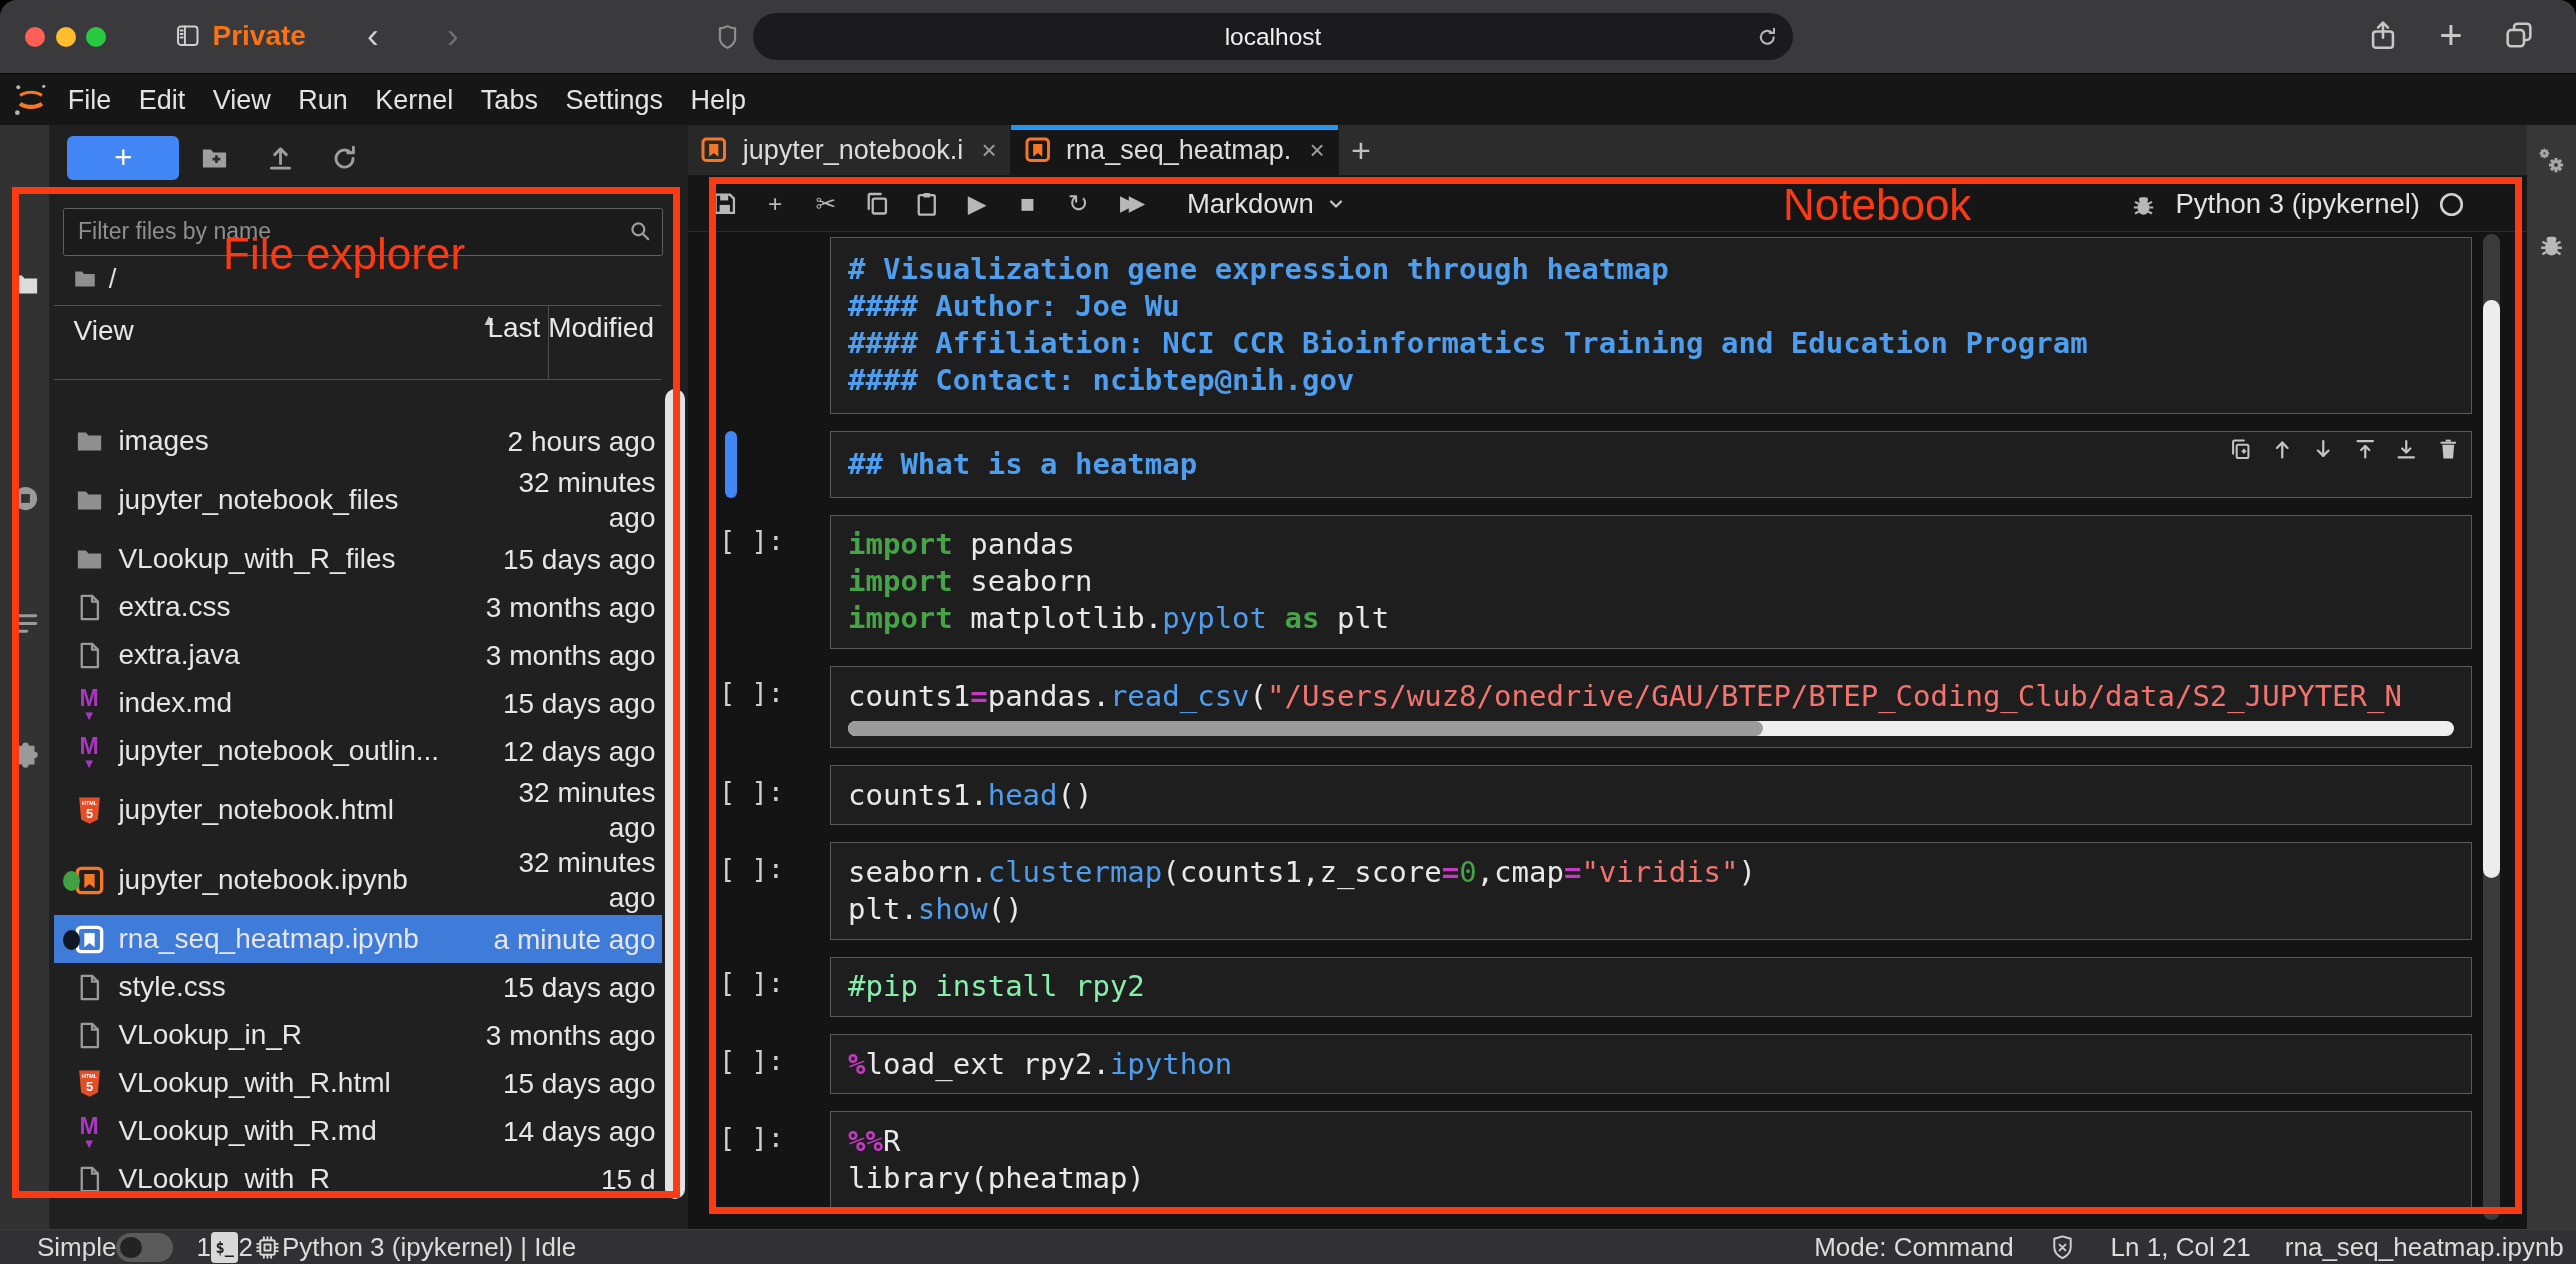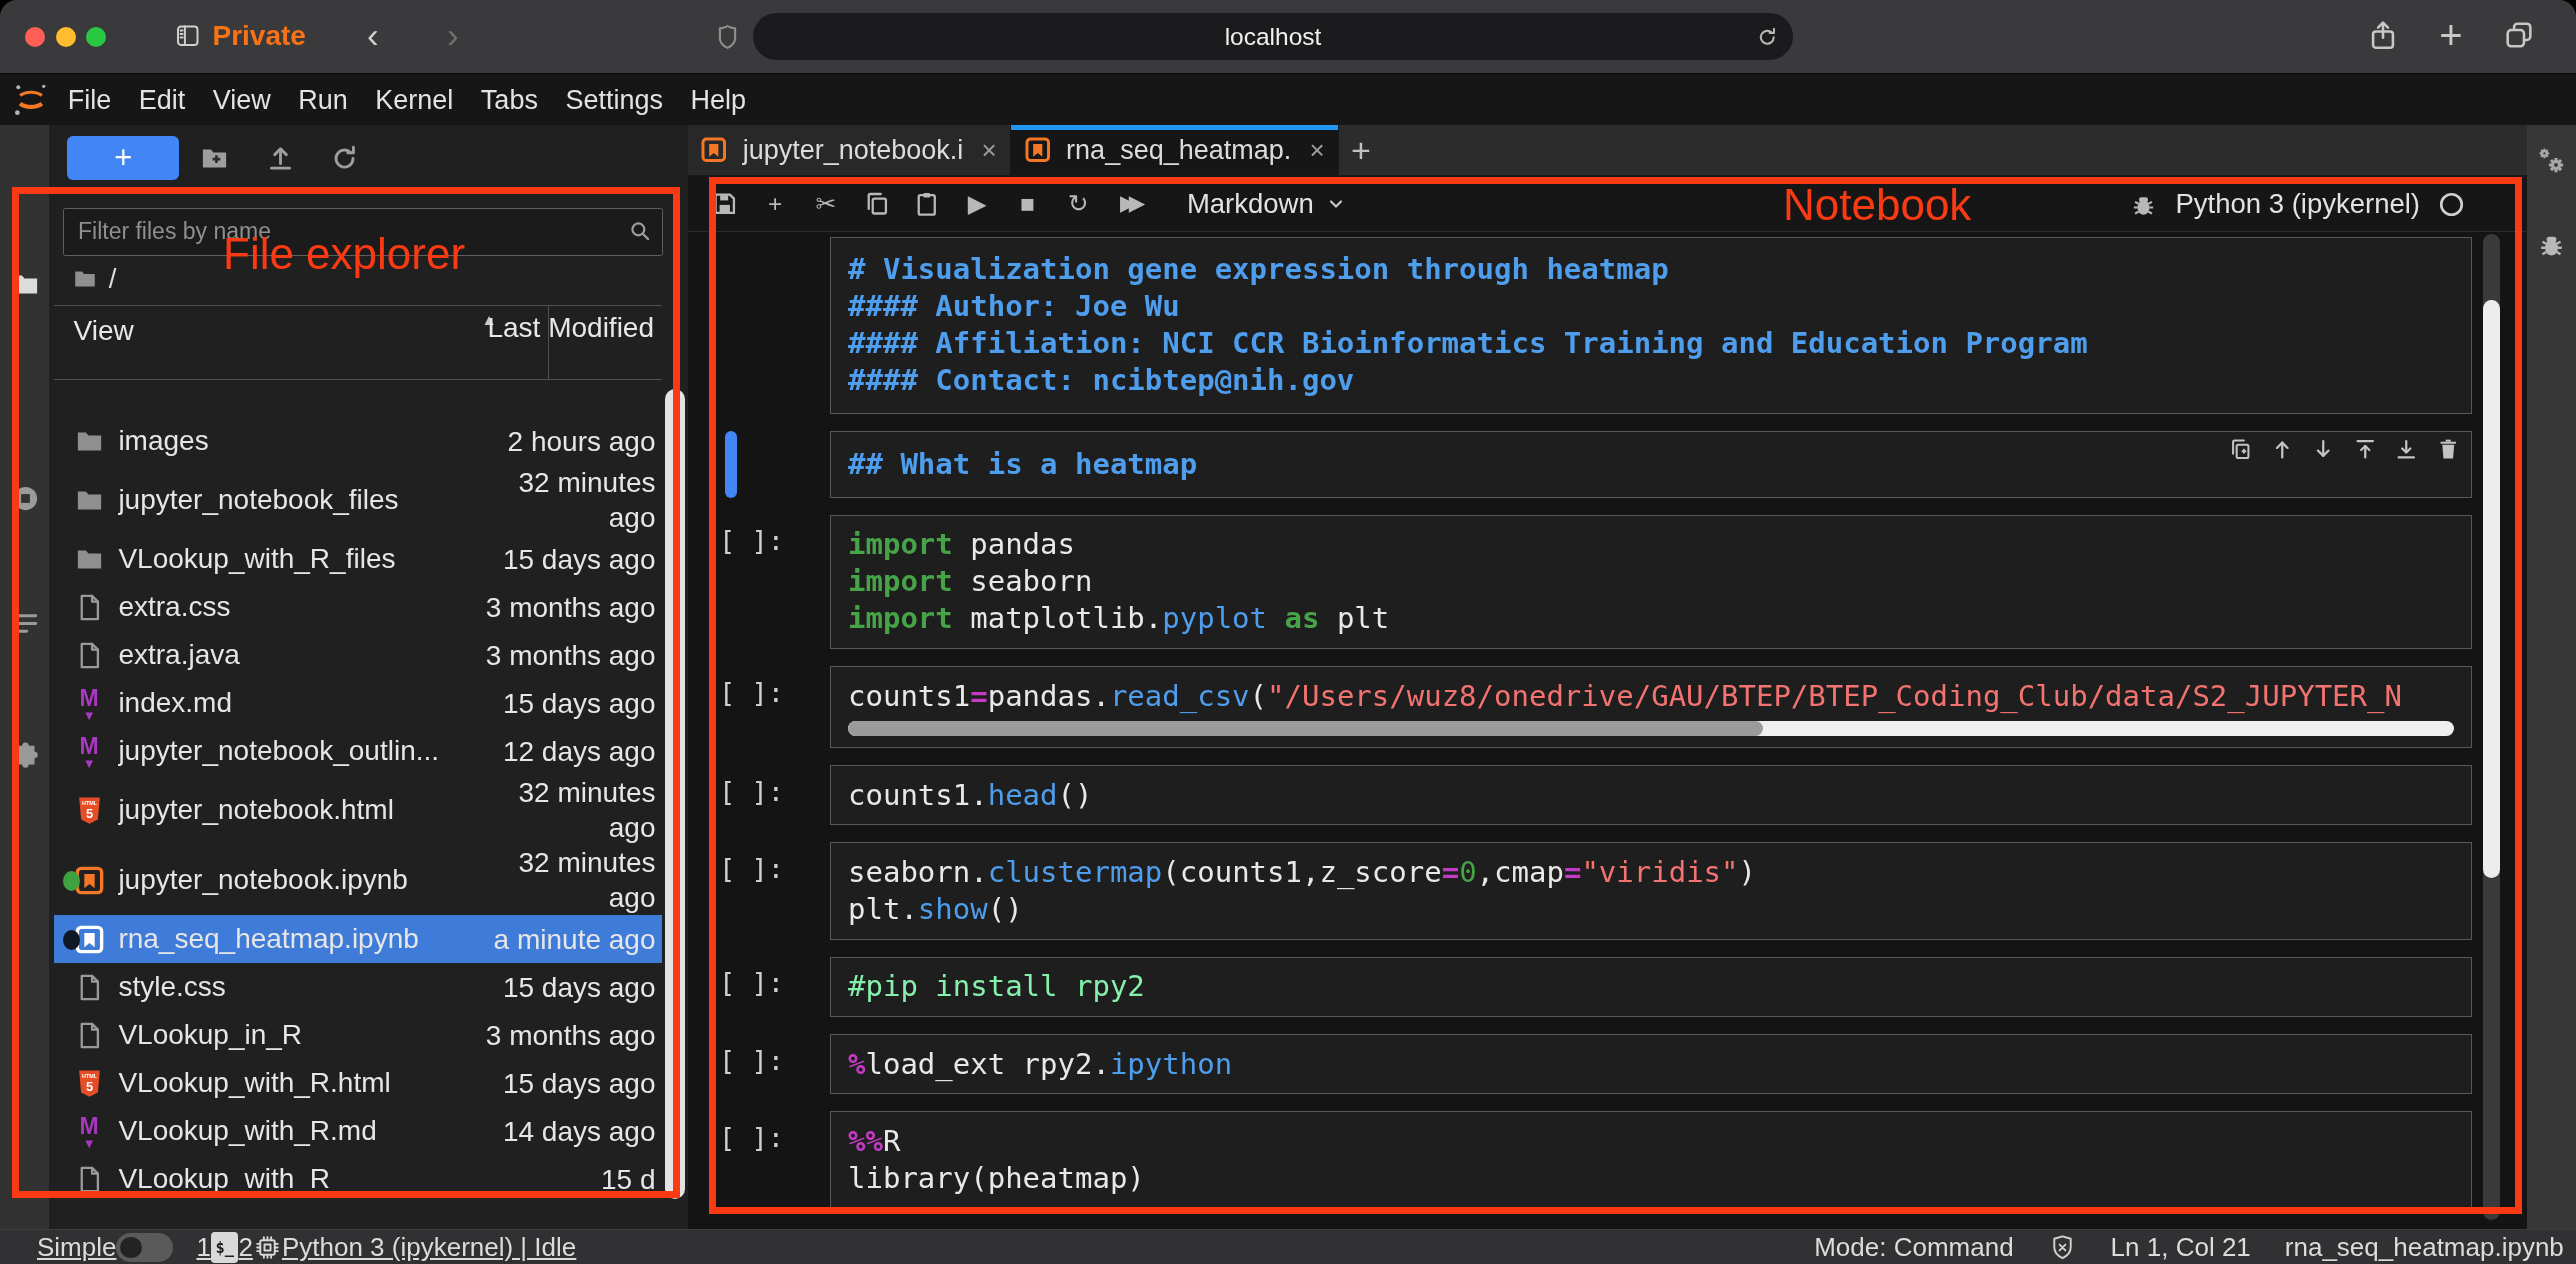--- a/index.html
+++ b/index.html
@@ -92,21 +92,21 @@
   .tok-num{color:#47a347;}
   .tok-cmt{color:#86efac;}
   .hscroll{margin-top:6.1px;height:15.3px;background:#efefef;border-radius:7.6px;position:relative;}
   .hscroll .hthumb{position:absolute;left:0;top:0;height:15.3px;width:57%;background:#9b9b9b;border-radius:7.6px;}
   .cell-toolbar{position:absolute;right:10.7px;top:4.6px;display:flex;gap:17px;}
   .cell-toolbar .ctico{width:24.5px;height:24.5px;color:#c4c4c4;}
   .nb-vscroll{position:absolute;left:1795px;top:109px;width:17px;height:986px;background:#3a3a3a;border-radius:8.4px;}
   .nb-vscroll .vthumb{position:absolute;left:0;top:66px;width:17px;height:578px;background:#ededed;border-radius:8.4px;}
   
   .statusbar{position:absolute;left:0;top:1229px;width:2576px;height:35px;background:#313133;color:#dcdcdc;font-size:26px;display:flex;align-items:center;justify-content:space-between;border-top:0.8px solid #3e3e3e;}
-  .sb-left{display:flex;align-items:center;padding-left:37px;text-decoration:underline;}
+  .sb-left{display:flex;align-items:center;padding-left:37px;}
   .toggle{width:57px;height:29px;border-radius:14.5px;background:#5a5a5a;position:relative;}
   .toggle .knob{position:absolute;left:3.8px;top:3.8px;width:21.4px;height:21.4px;border-radius:50%;background:#232323;}
   .termbadge{width:27.5px;height:31px;background:#d9d9d9;border-radius:3.8px;color:#1c1c1c;font-family:"DejaVu Sans Mono",monospace;font-size:15.3px;font-weight:bold;display:flex;align-items:center;justify-content:center;}
   .sb-ic{width:29px;height:29px;}
   .sb-right{display:flex;align-items:center;gap:34px;padding-right:12.2px;}
   .sb-gap{width:23px;}
   
   .anno{position:absolute;border:7.6px solid var(--anno);box-sizing:border-box;pointer-events:none;z-index:60;}
   .anno-label{position:absolute;color:var(--anno);font-size:44px;z-index:61;pointer-events:none;}
 </style>

